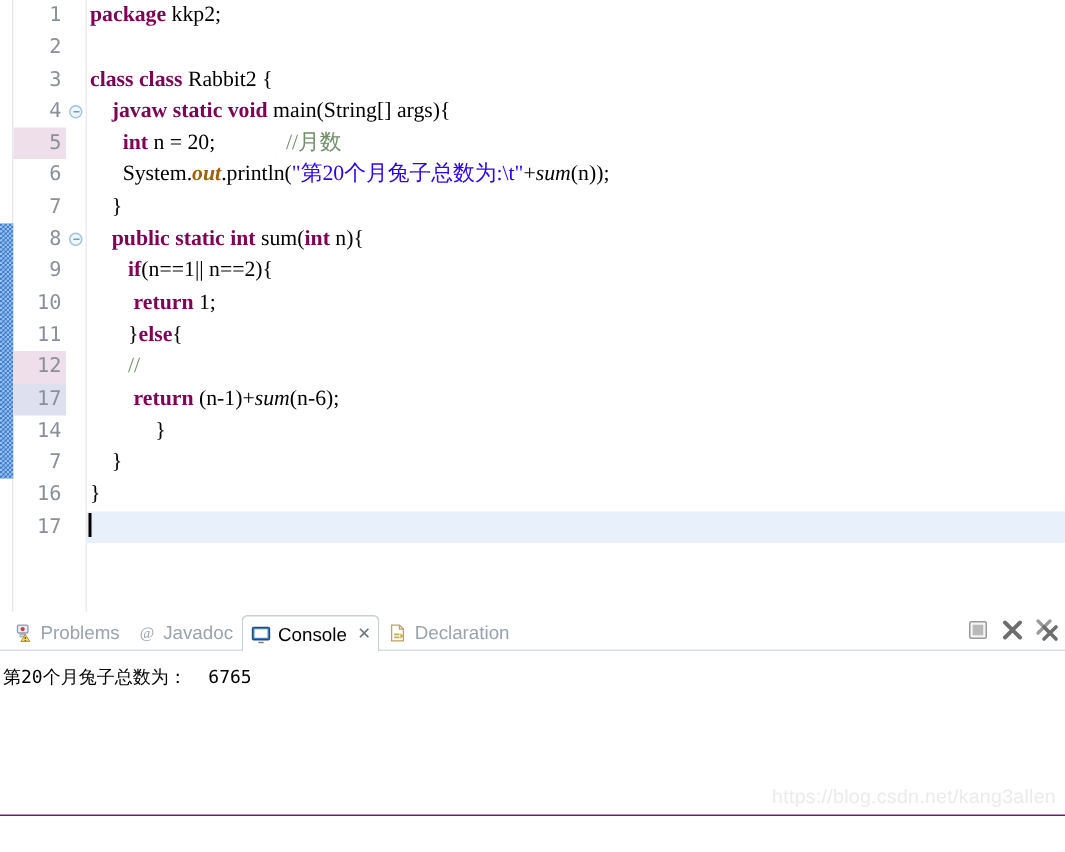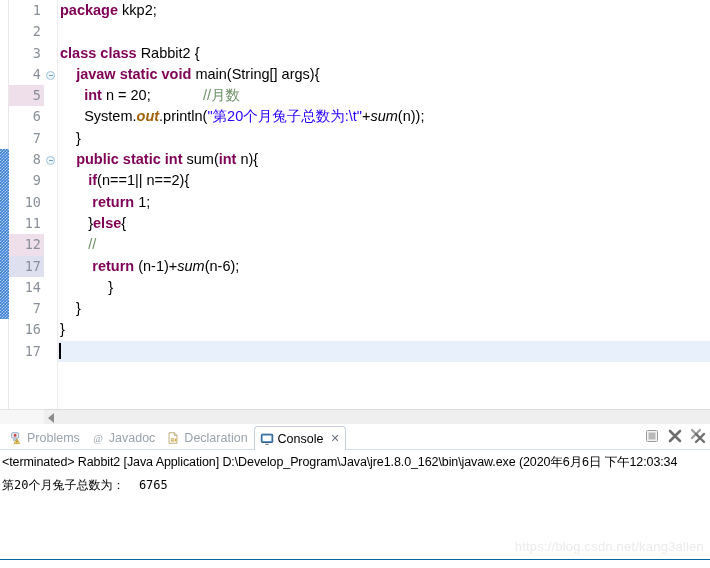--- a/index.html
+++ b/index.html
@@ -107,21 +107,21 @@
     position: absolute;
     left: 58px; top: 0;
     right: 0; height: 425px;
     background: #ffffff;
     overflow: hidden;
   }
   .code-line {
     height: 21.3px;
     line-height: 21.3px;
     white-space: pre;
-    font-family: Liberation Sans, sans-serif;
+    font-family: Liberation Serif, serif;
     font-size: 14.5px;
     color: #000000;
     padding-left: 2px;
   }
   .code-line.cur {
     background: #e8f1fb;
   }
   .caret {
     display: inline-block;
     width: 2px;
@@ -183,23 +183,23 @@
     width: 95px; height: 4px;
     border: 1px solid #c9d3e6;
     border-top: none;
     border-radius: 0 0 4px 4px;
     background: #f2f4f9;
   }
 
   
   .bottom-panel {
     position: absolute;
-    left: 0; top: 424px;
+    left: 0; top: 408px;
     width: 710px; height: 136px;
-    background: #0369a1;
+    background: #701a75;
   }
 
   .tabbar {
     position: relative;
     height: 26px;
     background: #ffffff;
     border-bottom: 1px solid #d6dce8;
   }
   .tabs {
     position: absolute;
@@ -375,37 +375,37 @@
                 <path d="M9 11 v1.6 M9 13.4 v.6" stroke="#6b5310" stroke-width="1"></path>
               </svg></span>
             <span>Problems</span>
           </div>
           <div class="tab">
             <span class="tab-ico"><svg width="14" height="14" viewBox="0 0 16 16">
                 <text x="8" y="12" font-size="12" text-anchor="middle" fill="#9aa3ad" font-family="Liberation Serif, serif">@</text>
               </svg></span>
             <span>Javadoc</span>
           </div>
+          <div class="tab active">
+            <span class="tab-ico"><svg width="14" height="14" viewBox="0 0 16 16">
+                <rect x="1.5" y="2.5" width="13" height="9.5" rx="1" fill="#3f7fbf" stroke="#1f4e79"></rect>
+                <rect x="3" y="4" width="10" height="6.5" fill="#ffffff"></rect>
+                <path d="M6 13.5 h4 v1.2 h-4z" fill="#7d7d7d"></path>
+              </svg></span>
+            <span style="font-weight: normal;">Console</span>
+            <span class="tab-close">✕</span>
+          </div>
           <div class="tab">
             <span class="tab-ico"><svg width="14" height="14" viewBox="0 0 16 16">
                 <path d="M3.5 2 h6 l3 3 v9 h-9z" fill="#ffffff" stroke="#b6a26a"></path>
                 <path d="M9.5 2 v3 h3" fill="none" stroke="#b6a26a"></path>
                 <path d="M5.5 9 h4 M5.5 11.3 h4" stroke="#c7a84f" stroke-width="1.3"></path>
                 <path d="M10.2 8.2 l2.6 2.1 -2.6 2.1z" fill="#d8a62c"></path>
               </svg></span>
             <span>Declaration</span>
-          </div>
-          <div class="tab active">
-            <span class="tab-ico"><svg width="14" height="14" viewBox="0 0 16 16">
-                <rect x="1.5" y="2.5" width="13" height="9.5" rx="1" fill="#3f7fbf" stroke="#1f4e79"></rect>
-                <rect x="3" y="4" width="10" height="6.5" fill="#ffffff"></rect>
-                <path d="M6 13.5 h4 v1.2 h-4z" fill="#7d7d7d"></path>
-              </svg></span>
-            <span style="font-weight: normal;">Console</span>
-            <span class="tab-close">✕</span>
           </div>
         </div>
 
       <div class="toolbar-icons">
         <span class="tbtn">
           <svg width="16" height="16" viewBox="0 0 16 16">
             <rect x="2.5" y="2.5" width="11" height="11" rx="1" fill="#f4f4f4" stroke="#9a9a9a"></rect>
             <rect x="4.5" y="4.5" width="7" height="7" fill="#b9b9b9"></rect>
           </svg>
         </span>
@@ -417,20 +417,19 @@
         <span class="tbtn">
           <svg width="16" height="16" viewBox="0 0 16 16">
             <path d="M2 2 L10 10 M10 2 L2 10" stroke="#9a9a9a" stroke-width="2.2" stroke-linecap="round"></path>
             <path d="M6 6 L14 14 M14 6 L6 14" stroke="#6e6e6e" stroke-width="2.4" stroke-linecap="round"></path>
           </svg>
         </span>
       </div>
     </div>
 
     <div class="console-body">
-      <div class="console-line term">&lt;terminated&gt; Rabbit2 [Java Application] D:\Develop_Program\Java\jre1.8.0_162\bin\javaw.exe (2020年6月6日 下午12:03:34</div>
       <div class="console-out">第20个月兔子总数为：  6765</div>
     </div>
 
     <div class="watermark">https://blog.csdn.net/kang3allen</div>
   </div>
 
 </div>
 
 </body></html>

